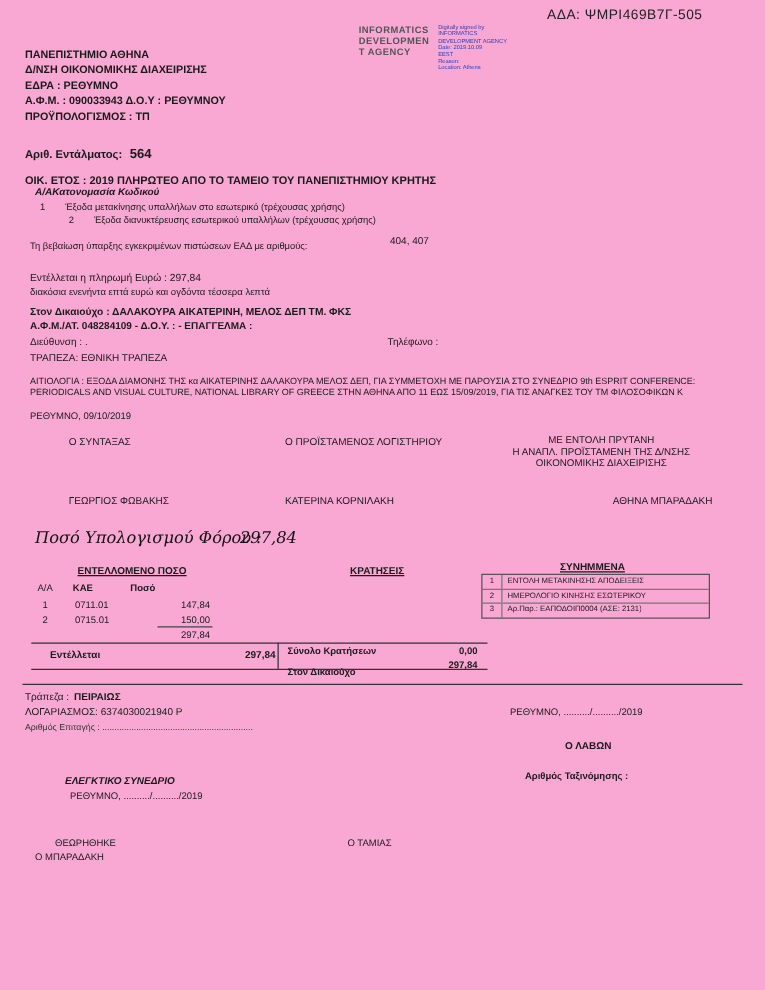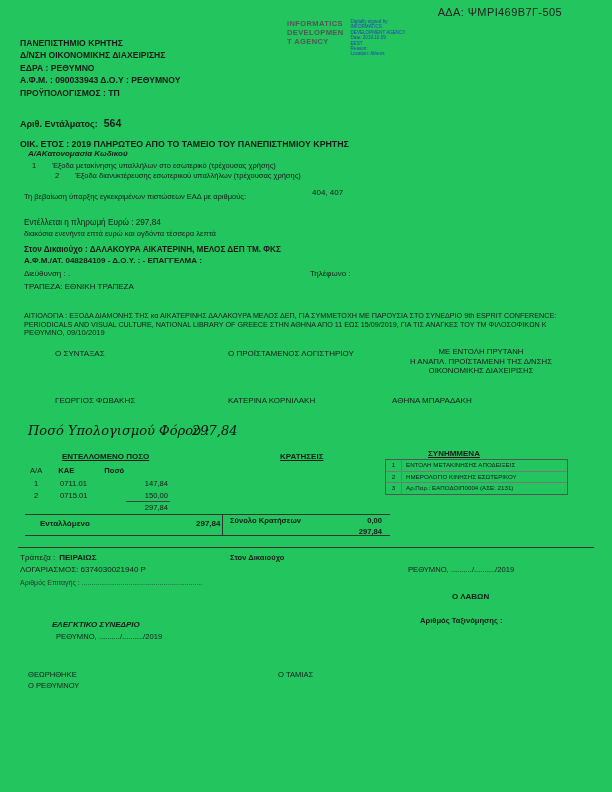--- a/index.html
+++ b/index.html
@@ -1,16 +1,16 @@
 <!DOCTYPE html>
 <html><head>
 <meta charset="utf-8">
 <style>
   html,body{margin:0;padding:0;background:#e8e8e8;}
-  .page{position:relative;width:612px;height:792px;background:#22c55e;overflow:hidden;
+  .page{position:relative;width:612px;height:792px;background:#f9a8d4;overflow:hidden;
         font-family:"Liberation Sans",sans-serif;color:#1a1a1a;}
   .abs{position:absolute;}
   .b{font-weight:bold;}
   .prel{white-space:pre-line;}
 
   #ada{top:6px;left:0;width:562px;text-align:right;font-size:11px;letter-spacing:.4px;color:#222;}
 
   #stamp{top:19px;left:287px;display:flex;gap:7px;}
   #stamp-agency{font-size:7.5px;font-weight:bold;color:#555;line-height:9px;letter-spacing:.4px;}
   #stamp-sig{font-size:4.6px;color:#2a3fb8;line-height:5.4px;width:60px;}
@@ -34,36 +34,36 @@
 
   #order-line{top:218px;left:24px;font-size:8.2px;}
   #amount-words{top:229px;left:24px;font-size:7.6px;}
 
   #beneficiary{top:245px;left:24px;font-size:8.2px;font-weight:bold;}
   #afm-line{top:256px;left:24px;font-size:8px;font-weight:bold;}
   #address-line{top:269px;left:24px;font-size:8px;}
   #phone-label{top:269px;left:310px;font-size:8px;}
   #bank-line{top:282px;left:24px;font-size:8px;}
 
-  #justification{top:311px;left:24px;width:548px;font-size:7.2px;line-height:9.4px;}
+  #justification{top:300px;left:24px;width:548px;font-size:7.2px;line-height:9.4px;}
   #place-date{top:328px;left:24px;font-size:7.6px;}
 
   #sig-left-title{top:349px;left:55px;font-size:8px;}
   #sig-mid-title{top:349px;left:228px;font-size:8px;}
   #sig-right-title{top:347px;left:392px;width:178px;text-align:center;font-size:7.8px;line-height:9.6px;}
   #sig-left-name{top:396px;left:55px;font-size:8px;}
   #sig-mid-name{top:396px;left:228px;font-size:8px;}
-  #sig-right-name{top:396px;left:392px;width:178px;text-align:left;font-size:8px;}
+  #sig-right-name{top:396px;left:392px;width:178px;text-align:right;font-size:8px;}
 
   #tax-line{top:423px;left:28px;font-family:"DejaVu Serif",serif;font-style:italic;font-size:13px;color:#111;}
   #tax-amount{position:absolute;left:164px;top:0;}
 
   #hdr-warranted{top:452px;left:62px;font-size:8px;font-weight:bold;text-decoration:underline;}
   #hdr-deductions{top:452px;left:280px;font-size:8px;font-weight:bold;text-decoration:underline;}
-  #hdr-attachments{top:449px;left:428px;font-size:8px;font-weight:bold;text-decoration:underline;}
+  #hdr-attachments{top:449px;left:448px;font-size:8px;font-weight:bold;text-decoration:underline;}
 
   #attachments-table{top:459px;left:385px;width:181px;border:1px solid #555;font-size:6.2px;}
   .att-row{display:flex;height:10.5px;line-height:10.5px;border-bottom:1px solid #777;}
   .att-row:last-child{border-bottom:none;}
   .att-num{width:15px;text-align:center;border-right:1px solid #777;flex:none;}
   .att-text{padding-left:4px;overflow:hidden;white-space:nowrap;}
 
   #amt-header{top:466px;left:30px;font-size:7.6px;}
   #amt-header .kae{font-weight:bold;margin-left:16px;}
   #amt-header .poso{font-weight:bold;margin-left:30px;}
@@ -79,35 +79,35 @@
   .hline{border-top:1px solid #333;height:0;}
   #tot-line-top{top:514px;left:25px;width:365px;}
   #tot-line-bottom{top:535px;left:25px;width:365px;}
   #tot-vline{top:514px;left:222px;height:21px;border-left:1px solid #333;width:0;position:absolute;}
   #full-line{top:547px;left:18px;width:576px;}
 
   #tot-warranted-label{top:519px;left:40px;font-size:8px;font-weight:bold;}
   #tot-warranted-val{top:519px;left:196px;font-size:8px;font-weight:bold;}
   #tot-deductions-label{top:516px;left:230px;font-size:7.6px;font-weight:bold;}
   #tot-deductions-val{top:516px;left:352px;width:30px;text-align:right;font-size:7.6px;font-weight:bold;}
-  #tot-net-label{top:553px;left:230px;font-size:7.6px;font-weight:bold;}
+  #tot-net-label{top:533px;left:230px;font-size:7.6px;font-weight:bold;}
   #tot-net-val{top:527px;left:344px;width:38px;text-align:right;font-size:7.6px;font-weight:bold;}
 
   #bank-row{top:553px;left:20px;font-size:8px;}
   #bank-row .val{font-weight:bold;margin-left:4px;}
   #account-row{top:565px;left:20px;font-size:8px;font-weight:normal;}
   #receipt-place-date{top:565px;left:408px;font-size:7.6px;}
   #cheque-row{top:579px;left:20px;font-size:7px;color:#333;}
   #receiver{top:592px;left:452px;font-size:8px;font-weight:bold;}
 
   #audit-court{top:620px;left:52px;font-size:8px;font-weight:bold;font-style:italic;}
   #audit-place-date{top:632px;left:56px;font-size:7.6px;}
   #classification{top:616px;left:420px;font-size:7.6px;font-weight:bold;}
 
-  #approved{top:670px;left:28px;font-size:7.6px;text-align:center;}
+  #approved{top:670px;left:44px;font-size:7.6px;text-align:center;}
   #commissioner{top:681px;left:28px;font-size:7.6px;}
   #cashier{top:670px;left:278px;font-size:7.6px;}
 </style>
 </head>
 <body>
 
 <div class="page">
 
   <div class="abs" id="ada">ΑΔΑ: ΨΜΡΙ469Β7Γ-505</div>
 
@@ -118,21 +118,21 @@
     <div class="prel" id="stamp-sig">Digitally signed by
 INFORMATICS
 DEVELOPMENT AGENCY
 Date: 2019.10.09
 EEST
 Reason:
 Location: Athens</div>
   </div>
 
   <div class="abs" id="org">
-    <div>ΠΑΝΕΠΙΣΤΗΜΙΟ ΚΡΗΤΗΣ</div>
+    <div>ΠΑΝΕΠΙΣΤΗΜΙΟ ΑΘΗΝΑ</div>
     <div>Δ/ΝΣΗ ΟΙΚΟΝΟΜΙΚΗΣ ΔΙΑΧΕΙΡΙΣΗΣ</div>
     <div>ΕΔΡΑ : ΡΕΘΥΜΝΟ</div>
     <div>Α.Φ.Μ. : 090033943    Δ.Ο.Υ : ΡΕΘΥΜΝΟΥ</div>
     <div>ΠΡΟΫΠΟΛΟΓΙΣΜΟΣ  :  ΤΠ</div>
   </div>
 
   <div class="abs b" id="warrant-line">
     <span>Αριθ. Εντάλματος:</span><span id="warrant-number">564</span>
   </div>
   <div class="abs b" id="fiscal-line">ΟΙΚ. ΕΤΟΣ : 2019   ΠΛΗΡΩΤΕΟ ΑΠΟ ΤΟ ΤΑΜΕΙΟ ΤΟΥ ΠΑΝΕΠΙΣΤΗΜΙΟΥ ΚΡΗΤΗΣ</div>
@@ -209,36 +209,36 @@
     <span class="val">150,00</span>
   </div>
   <div class="abs hline" id="amt-sumline"></div>
   <div class="abs" id="amt-total">297,84</div>
 
   <div class="abs hline" id="tot-line-top"></div>
   <div class="abs hline" id="tot-line-bottom"></div>
   <div id="tot-vline"></div>
   <div class="abs hline" id="full-line"></div>
 
-  <div class="abs" id="tot-warranted-label">Ενταλλόμενο</div>
+  <div class="abs" id="tot-warranted-label">Εντέλλεται</div>
   <div class="abs" id="tot-warranted-val">297,84</div>
   <div class="abs" id="tot-deductions-label">Σύνολο Κρατήσεων</div>
   <div class="abs" id="tot-deductions-val">0,00</div>
   <div class="abs" id="tot-net-label">Στον Δικαιούχο</div>
   <div class="abs" id="tot-net-val">297,84</div>
 
   <div class="abs" id="bank-row">
     <span>Τράπεζα :</span><span class="val">ΠΕΙΡΑΙΩΣ</span>
   </div>
   <div class="abs" id="account-row">ΛΟΓΑΡΙΑΣΜΟΣ:  6374030021940   P</div>
   <div class="abs" id="receipt-place-date">ΡΕΘΥΜΝΟ, ........../........../2019</div>
   <div class="abs" id="cheque-row">Αριθμός Επιταγής : ..............................................................</div>
   <div class="abs" id="receiver">Ο ΛΑΒΩΝ</div>
 
   <div class="abs" id="audit-court">ΕΛΕΓΚΤΙΚΟ ΣΥΝΕΔΡΙΟ</div>
   <div class="abs" id="audit-place-date">ΡΕΘΥΜΝΟ, ........../........../2019</div>
   <div class="abs" id="classification">Αριθμός Ταξινόμησης :</div>
 
   <div class="abs" id="approved">ΘΕΩΡΗΘΗΚΕ</div>
-  <div class="abs" id="commissioner">Ο ΡΕΘΥΜΝΟΥ</div>
+  <div class="abs" id="commissioner">Ο ΜΠΑΡΑΔΑΚΗ</div>
   <div class="abs" id="cashier">Ο ΤΑΜΙΑΣ</div>
 
 </div>
 
 </body></html>

